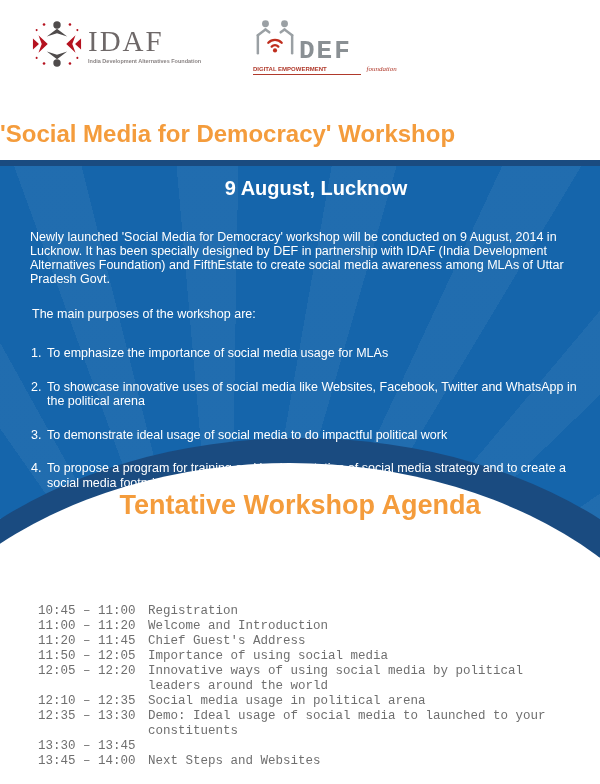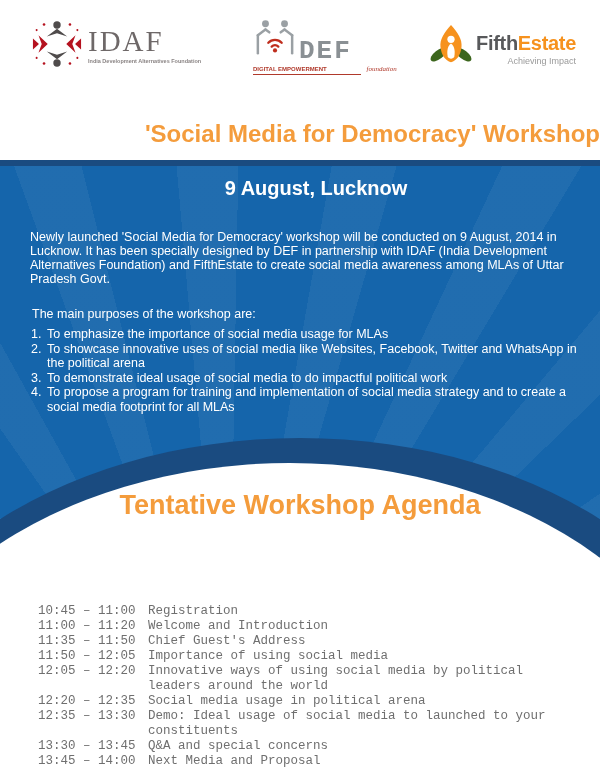--- a/index.html
+++ b/index.html
@@ -20,35 +20,35 @@
   .def-tagline i{font-family:"Liberation Serif",serif;font-weight:normal;font-size:7px;margin-left:38px;}
 
   .fe-logo{position:absolute;left:430px;top:24px;display:flex;align-items:flex-start;}
   .fe-text{margin-left:4px;margin-top:9px;}
   .fe-name{font-size:20px;font-weight:bold;line-height:20px;letter-spacing:-0.3px;white-space:nowrap;}
   .fe-first{color:#58595b;}
   .fe-second{color:#f6921e;}
   .fe-tagline{font-size:9px;color:#9a9a9a;text-align:right;margin-top:3px;}
 
   
-  .page-title{position:absolute;top:120px;left:0;width:600px;text-align:right;
+  .page-title{position:absolute;top:120px;left:0;width:600px;text-align:left;
     font-size:24px;font-weight:bold;color:#f49c3c;}
 
   
   .hero{position:absolute;top:160px;left:0;width:600px;height:440px;background-color:#1565ab;
     background-image:repeating-conic-gradient(from 190deg at 38% 135%, rgba(255,255,255,0.05) 0deg 6deg, rgba(255,255,255,0) 6deg 15deg);}
   .navy-strip{position:absolute;top:0;left:0;width:100%;height:6px;background:#1a4b80;z-index:2;}
   .hero-date{position:absolute;top:17px;left:16px;width:100%;text-align:center;color:#fff;
     font-size:20px;font-weight:bold;z-index:2;}
   .hero-intro{position:absolute;top:70px;left:30px;width:546px;color:#fff;
     font-size:12.5px;line-height:14px;z-index:2;}
   .purposes-heading{position:absolute;top:147px;left:32px;color:#fff;font-size:12.5px;z-index:2;}
   .purposes-list{position:absolute;top:167px;left:30px;width:552px;color:#fff;
     font-size:12.5px;line-height:14.5px;z-index:2;margin:0;padding:0;list-style:none;counter-reset:pitem;}
-  .purposes-list li{position:relative;padding-left:17px;counter-increment:pitem;}
+  .purposes-list li{position:relative;padding-left:17px;counter-increment:pitem;margin-top:19px;}
   .purposes-list li::before{content:counter(pitem) ".";position:absolute;left:1px;}
 
   .curve-svg{position:absolute;inset:0;width:100%;height:100%;z-index:1;}
   .agenda-title{position:absolute;top:330px;left:0;width:100%;text-align:center;
     font-size:27px;font-weight:bold;color:#f49c3c;z-index:3;}
 
   
   .agenda-table{position:absolute;top:577px;left:38px;width:545px;font-size:12.5px;}
   .agenda-head{display:flex;color:#1a6cb3;font-weight:bold;line-height:15px;margin-bottom:12px;}
   .col-time{width:110px;flex-shrink:0;}
@@ -111,35 +111,20 @@
               <path d="M18.5 29 a 5 5 0 0 1 7 0"></path>
             </g>
             <circle cx="22" cy="33" r="2.2" fill="#bf2e1e"></circle>
           </svg>
         </span>
         <span class="def-name">DEF</span>
       </div>
       <div class="def-tagline"><span>DIGITAL EMPOWERMENT </span><i>foundation</i></div>
     </div>
 
-    <div class="fe-logo">
-      <span>
-        <svg width="42" height="44" viewBox="0 0 44 46">
-          <ellipse cx="9" cy="32" rx="10" ry="4.6" fill="#3c661d" transform="rotate(-38 9 32)"></ellipse>
-          <ellipse cx="35" cy="32" rx="10" ry="4.6" fill="#3c661d" transform="rotate(38 35 32)"></ellipse>
-          <path d="M22 1 C15 9 10 16 11 24 C12 33 16 38 22 40 C28 38 32 33 33 24 C34 16 29 9 22 1 Z" fill="#f6921e"></path>
-          <circle cx="22" cy="16" r="3.8" fill="#fff"></circle>
-          <path d="M22 20.5 C18.5 23 17.5 28 18.5 34 C19.5 37 24.5 37 25.5 34 C26.5 28 25.5 23 22 20.5 Z" fill="#fff"></path>
-        </svg>
-      </span>
-      <div class="fe-text">
-        <div class="fe-name"><span class="fe-first">Fifth</span><span class="fe-second">Estate</span></div>
-        <div class="fe-tagline">Achieving Impact</div>
-      </div>
-    </div>
   </div>
 
   <div class="page-title">'Social Media for Democracy' Workshop</div>
 
   <div class="hero">
     <div class="navy-strip"></div>
 
     <svg class="curve-svg" viewBox="0 0 600 440" preserveAspectRatio="none">
       <ellipse cx="300" cy="600" rx="452" ry="322" fill="#1a4b80"></ellipse>
       <ellipse cx="290" cy="615" rx="432" ry="312" fill="#ffffff"></ellipse>
@@ -168,42 +153,41 @@
     </div>
     <div class="agenda-row">
       <span class="col-time">10:45 – 11:00</span>
       <span class="col-activity">Registration</span>
     </div>
     <div class="agenda-row">
       <span class="col-time">11:00 – 11:20</span>
       <span class="col-activity">Welcome and Introduction</span>
     </div>
     <div class="agenda-row">
-      <span class="col-time">11:35 – 11:50</span>
+      <span class="col-time">11:20 – 11:45</span>
       <span class="col-activity">Chief Guest's Address</span>
     </div>
     <div class="agenda-row">
       <span class="col-time">11:50 – 12:05</span>
       <span class="col-activity">Importance of using social media</span>
     </div>
     <div class="agenda-row">
       <span class="col-time">12:05 – 12:20</span>
       <span class="col-activity">Innovative ways of using social media by political leaders around the world</span>
     </div>
     <div class="agenda-row">
-      <span class="col-time">12:20 – 12:35</span>
+      <span class="col-time">12:10 – 12:35</span>
       <span class="col-activity">Social media usage in political arena</span>
     </div>
     <div class="agenda-row">
       <span class="col-time">12:35 – 13:30</span>
       <span class="col-activity">Demo: Ideal usage of social media to launched to your constituents</span>
     </div>
     <div class="agenda-row">
       <span class="col-time">13:30 – 13:45</span>
-      <span class="col-activity">Q&amp;A and special concerns</span>
     </div>
     <div class="agenda-row">
       <span class="col-time">13:45 – 14:00</span>
-      <span class="col-activity">Next Media and Proposal</span>
+      <span class="col-activity">Next Steps and Websites</span>
     </div>
   </div>
 
 </div>
 
 </body></html>

